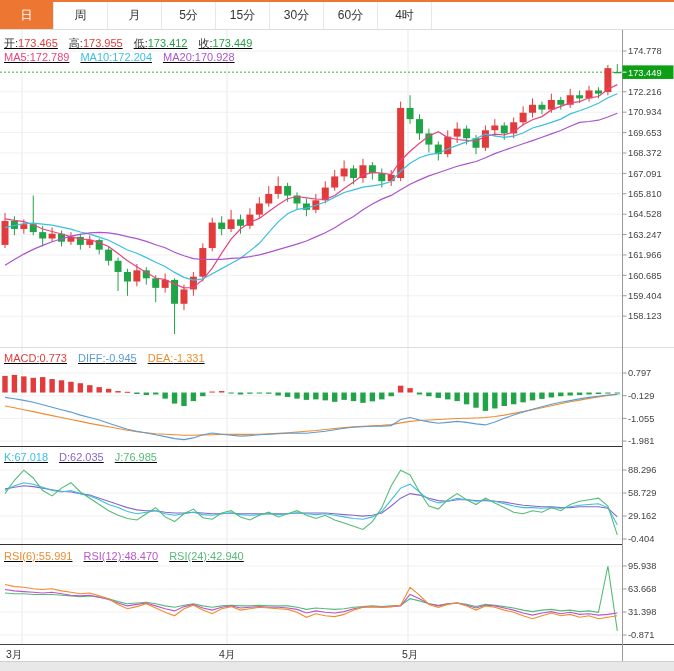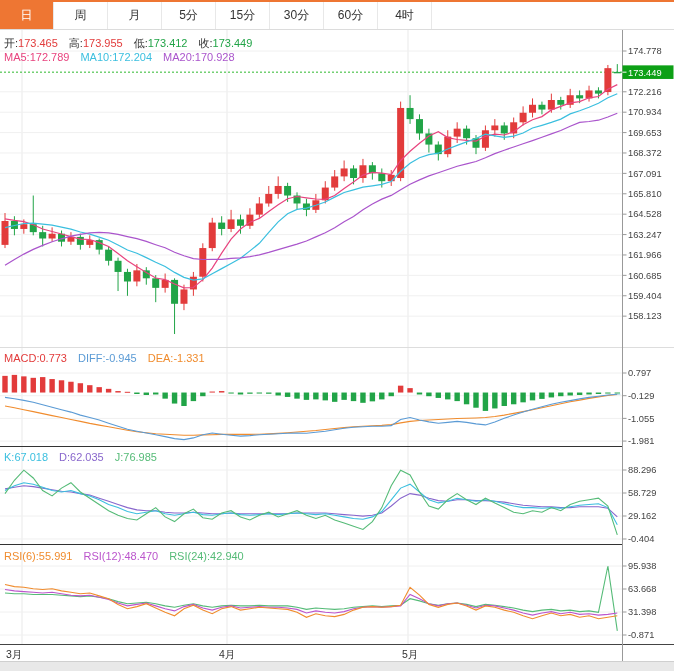--- a/index.html
+++ b/index.html
@@ -7,21 +7,21 @@
        font-family:"Liberation Sans","DejaVu Sans",sans-serif;}
   
   .tabbar{position:absolute;left:0;top:0;width:674px;height:30px;box-sizing:border-box;
           border-top:2px solid #ee7633;border-bottom:1px solid #dcdcdc;display:flex;background:#fff;z-index:5;}
   .tab{width:53px;height:27px;line-height:27px;text-align:center;font-size:12px;color:#333;
        border-right:1px solid #e8e8e8;cursor:pointer;flex:0 0 auto;}
   .tab.selected{background:#ee7633;color:#fff;}
   .tab-filler{flex:1 1 auto;}
   
   .hrow{position:absolute;left:4px;height:14px;line-height:14px;font-size:11px;white-space:nowrap;z-index:4;}
-  .hrow .seg{margin-right:11px;}
+  .hrow .seg{margin-right:11px;text-decoration:underline;}
   svg{position:absolute;left:0;top:0;z-index:1;}
 </style>
 </head>
 <body>
 
 <div class="app">
   <div class="tabbar">
       <div class="tab selected">日</div>
       <div class="tab">周</div>
       <div class="tab">月</div>

